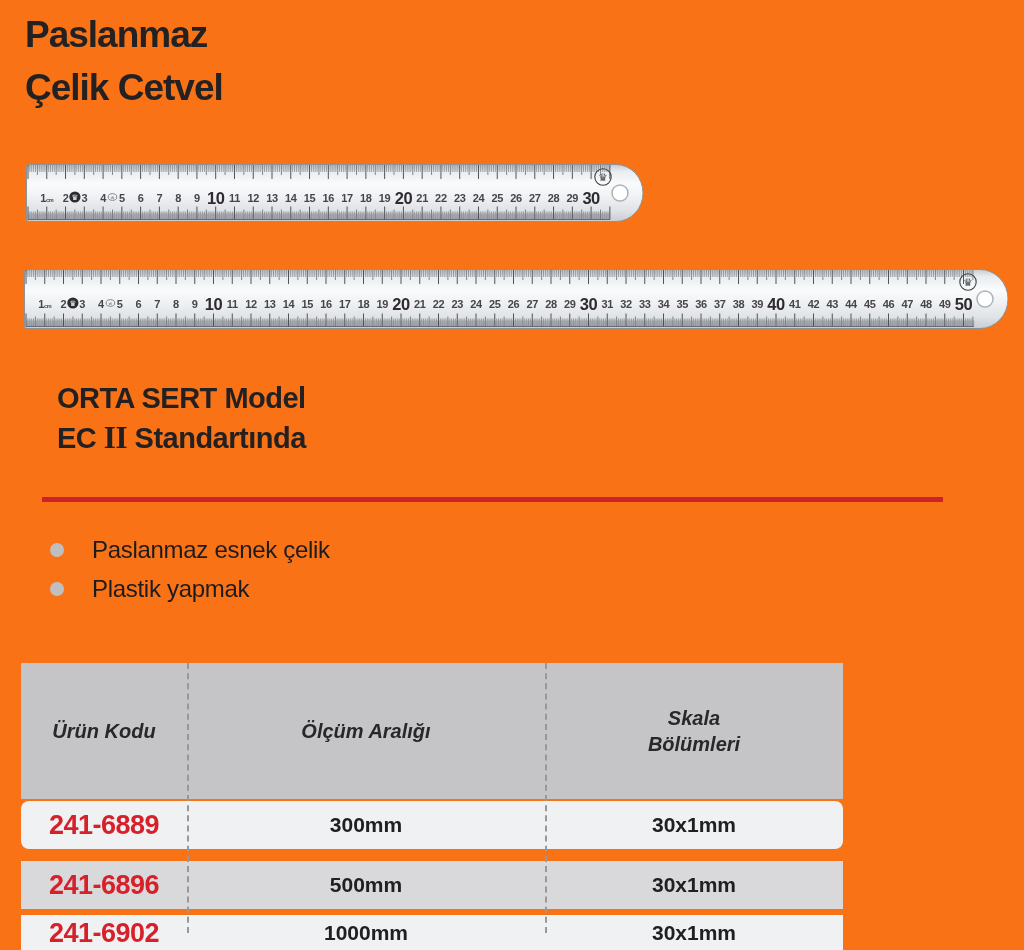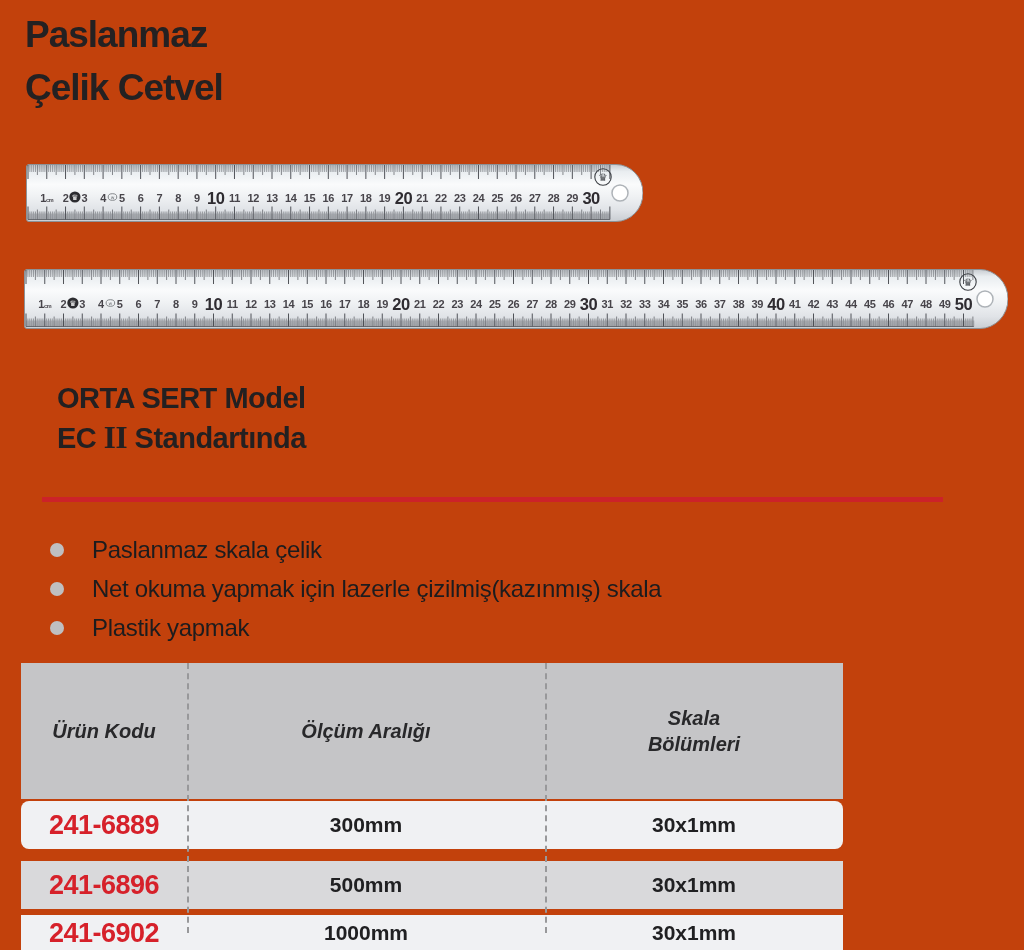--- a/index.html
+++ b/index.html
@@ -1,21 +1,21 @@
 <!DOCTYPE html>
 <html><head>
 <meta charset="utf-8">
 <style>
   * { box-sizing: border-box; margin: 0; padding: 0; }
   html,body { background:#ffffff; }
   .page {
     position: relative;
     width: 1024px;
     height: 950px;
-    background: #c2410c;
+    background: #f97316;
     font-family: "Liberation Sans", sans-serif;
     overflow: hidden;
   }
   
   .page-title {
     position: absolute;
     left: 25px;
     top: 8px;
     font-weight: bold;
     font-size: 37px;
@@ -299,25 +299,21 @@
   <div class="model-heading">
     <div>ORTA SERT Model</div>
     <div><span>EC</span> <span class="roman">II</span> <span>Standartında</span></div>
   </div>
 
   <div class="red-divider" style="background: rgb(204, 34, 41);"></div>
 
   <ul class="features">
     <li class="feature">
       <span class="bullet" style="background: rgb(191, 191, 193);"></span>
-      <span>Paslanmaz skala çelik</span>
-    </li>
-    <li class="feature">
-      <span class="bullet" style="background: rgb(191, 191, 193);"></span>
-      <span>Net okuma yapmak için lazerle çizilmiş(kazınmış) skala</span>
+      <span>Paslanmaz esnek çelik</span>
     </li>
     <li class="feature">
       <span class="bullet" style="background: rgb(191, 191, 193);"></span>
       <span>Plastik yapmak</span>
     </li>
   </ul>
 
   <div class="spec-table">
     <div class="thead" style="background: rgb(197, 197, 199);">
       <div class="th col1">Ürün Kodu</div>

